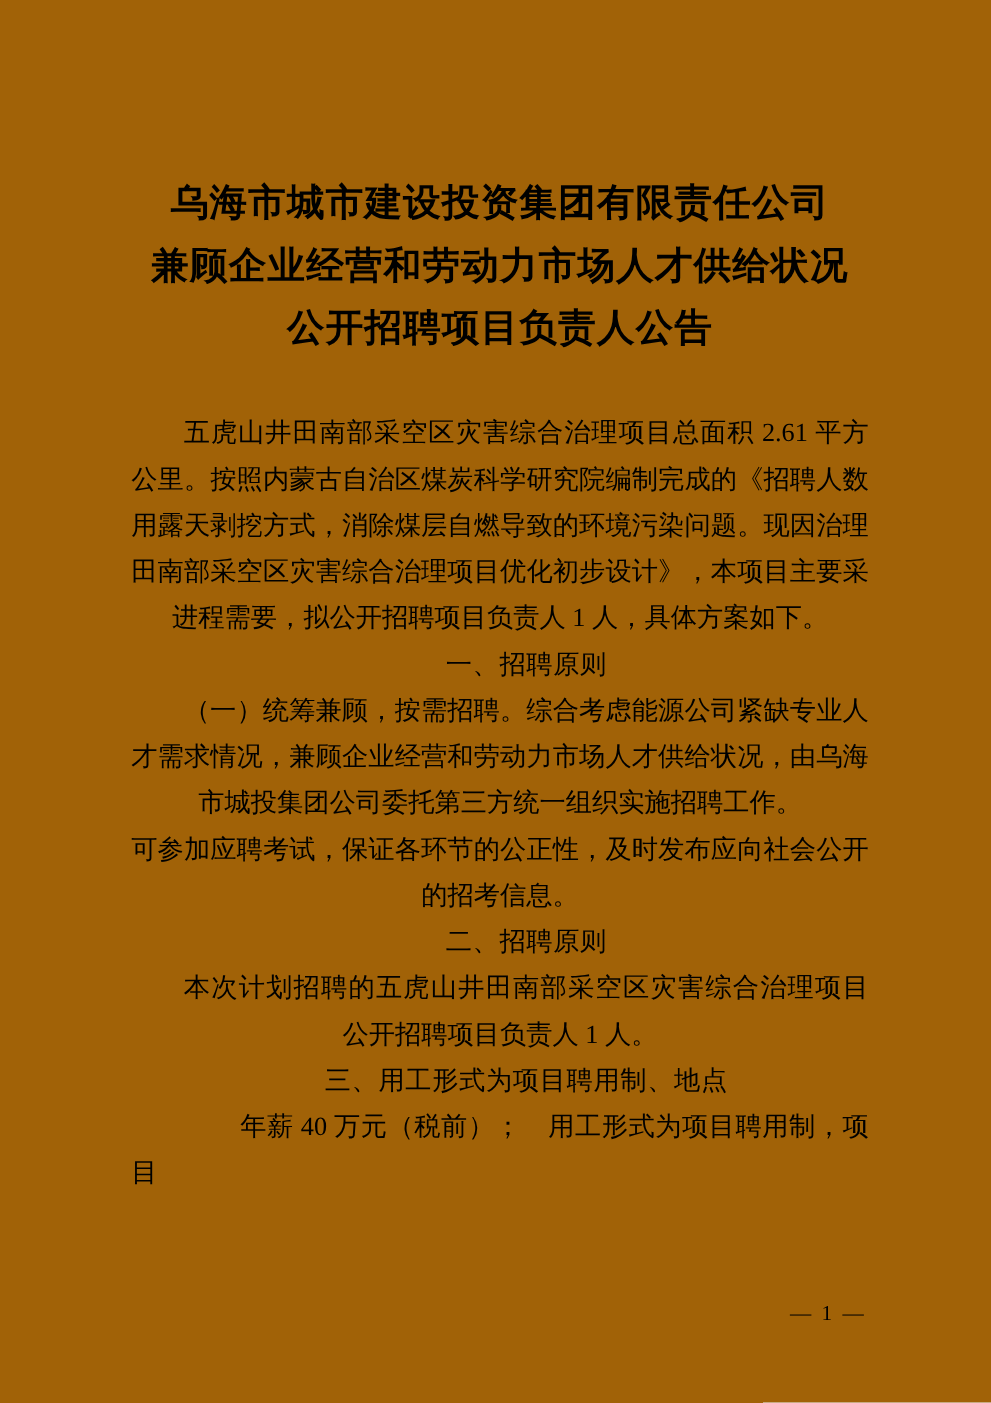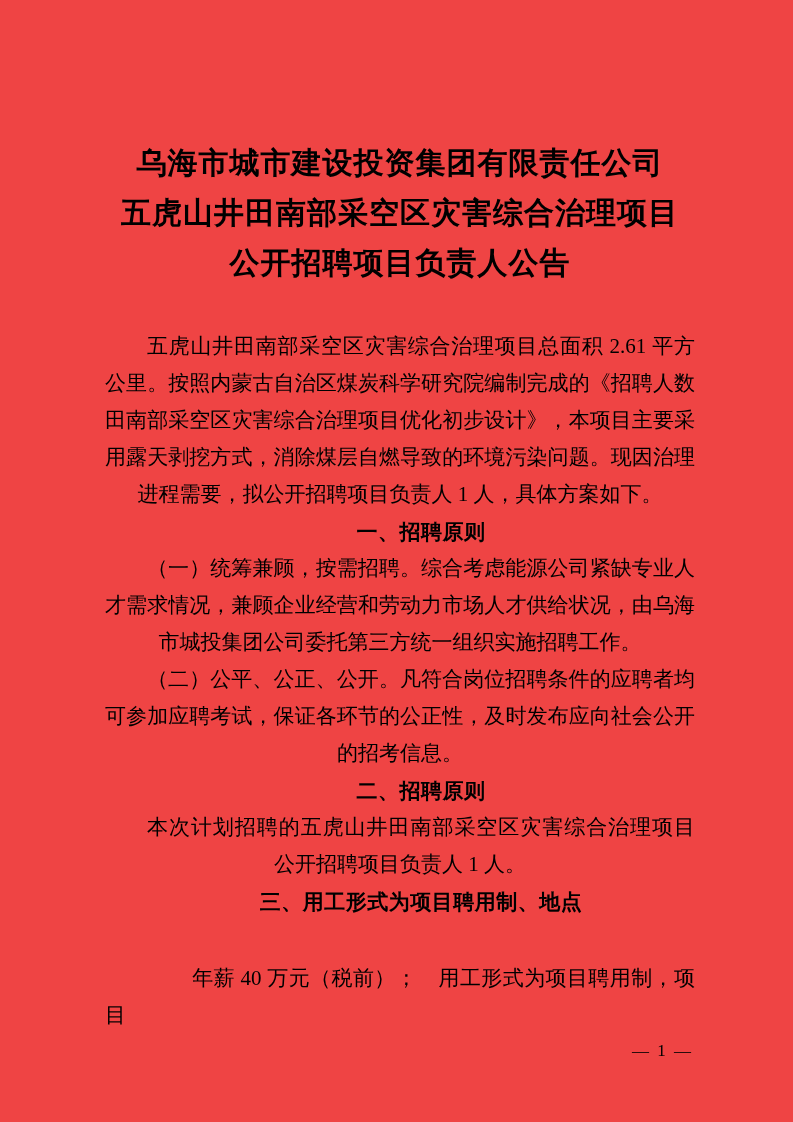--- a/index.html
+++ b/index.html
@@ -4,21 +4,21 @@
 <style>
   html, body {
     margin: 0;
     padding: 0;
     background: #e8e8e8;
   }
   .page {
     position: relative;
     width: 793px;
     height: 1122px;
-    background: #ef4444;
+    background: #a16207;
     margin: 0 auto;
     overflow: hidden;
     color: #000000;
   }
   .content {
     position: absolute;
     left: 105px;
     top: 138px;
     width: 590px;
   }
@@ -38,24 +38,24 @@
   }
   .line {
     text-align: center;
     white-space: normal;
   }
   .jf {
     text-align: justify;
     text-align-last: justify;
   }
   .i2 { text-indent: 2em; }
-  .i4 { text-indent: 4.15em; margin-top: 40px; }
+  .i4 { text-indent: 4.15em; }
   .heading {
     font-family: "Liberation Sans", "DejaVu Sans", sans-serif;
-    font-weight: bold;
+    font-weight: normal;
     text-indent: 2em;
     letter-spacing: 0.5px;
   }
   .page-number {
     position: absolute;
     top: 1041px;
     right: 100px;
     font-family: "Liberation Serif", "DejaVu Serif", serif;
     font-size: 17px;
     color: #000000;
@@ -63,37 +63,36 @@
   }
 </style>
 </head>
 <body>
 
 <div class="page">
   <div class="content">
 
     <div class="title-block">
       <div>乌海市城市建设投资集团有限责任公司</div>
-      <div>五虎山井田南部采空区灾害综合治理项目</div>
+      <div>兼顾企业经营和劳动力市场人才供给状况</div>
       <div>公开招聘项目负责人公告</div>
     </div>
 
     <div class="body-text">
 
       <div class="line jf i2">五虎山井田南部采空区灾害综合治理项目总面积 2.61 平方</div>
       <div class="line jf">公里。按照内蒙古自治区煤炭科学研究院编制完成的《招聘人数</div>
+      <div class="line jf">用露天剥挖方式，消除煤层自燃导致的环境污染问题。现因治理</div>
       <div class="line jf">田南部采空区灾害综合治理项目优化初步设计》，本项目主要采</div>
-      <div class="line jf">用露天剥挖方式，消除煤层自燃导致的环境污染问题。现因治理</div>
       <div class="line">进程需要，拟公开招聘项目负责人 1 人，具体方案如下。</div>
 
       <div class="line heading">一、招聘原则</div>
       <div class="line jf i2">（一）统筹兼顾，按需招聘。综合考虑能源公司紧缺专业人</div>
       <div class="line jf">才需求情况，兼顾企业经营和劳动力市场人才供给状况，由乌海</div>
       <div class="line">市城投集团公司委托第三方统一组织实施招聘工作。</div>
-      <div class="line jf i2">（二）公平、公正、公开。凡符合岗位招聘条件的应聘者均</div>
       <div class="line jf">可参加应聘考试，保证各环节的公正性，及时发布应向社会公开</div>
       <div class="line">的招考信息。</div>
 
       <div class="line heading">二、招聘原则</div>
       <div class="line jf i2">本次计划招聘的五虎山井田南部采空区灾害综合治理项目</div>
       <div class="line">公开招聘项目负责人 1 人。</div>
 
       <div class="line heading">三、用工形式为项目聘用制、地点</div>
       <div class="line jf i4">年薪 40 万元（税前）；　用工形式为项目聘用制，项目</div>
     </div>

